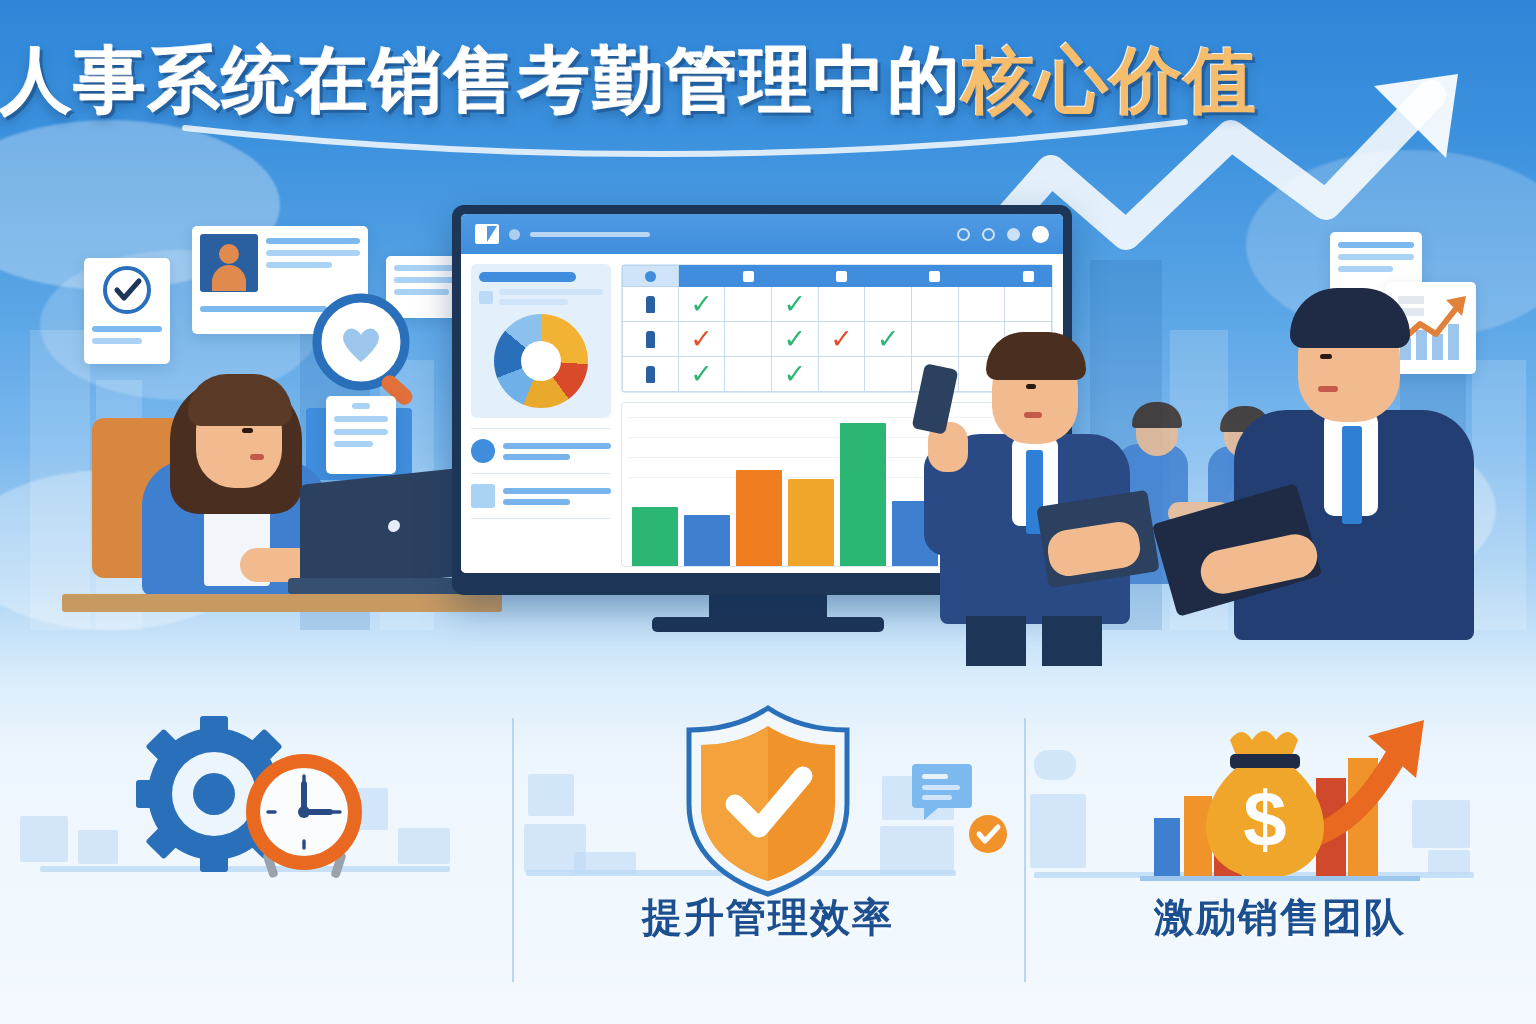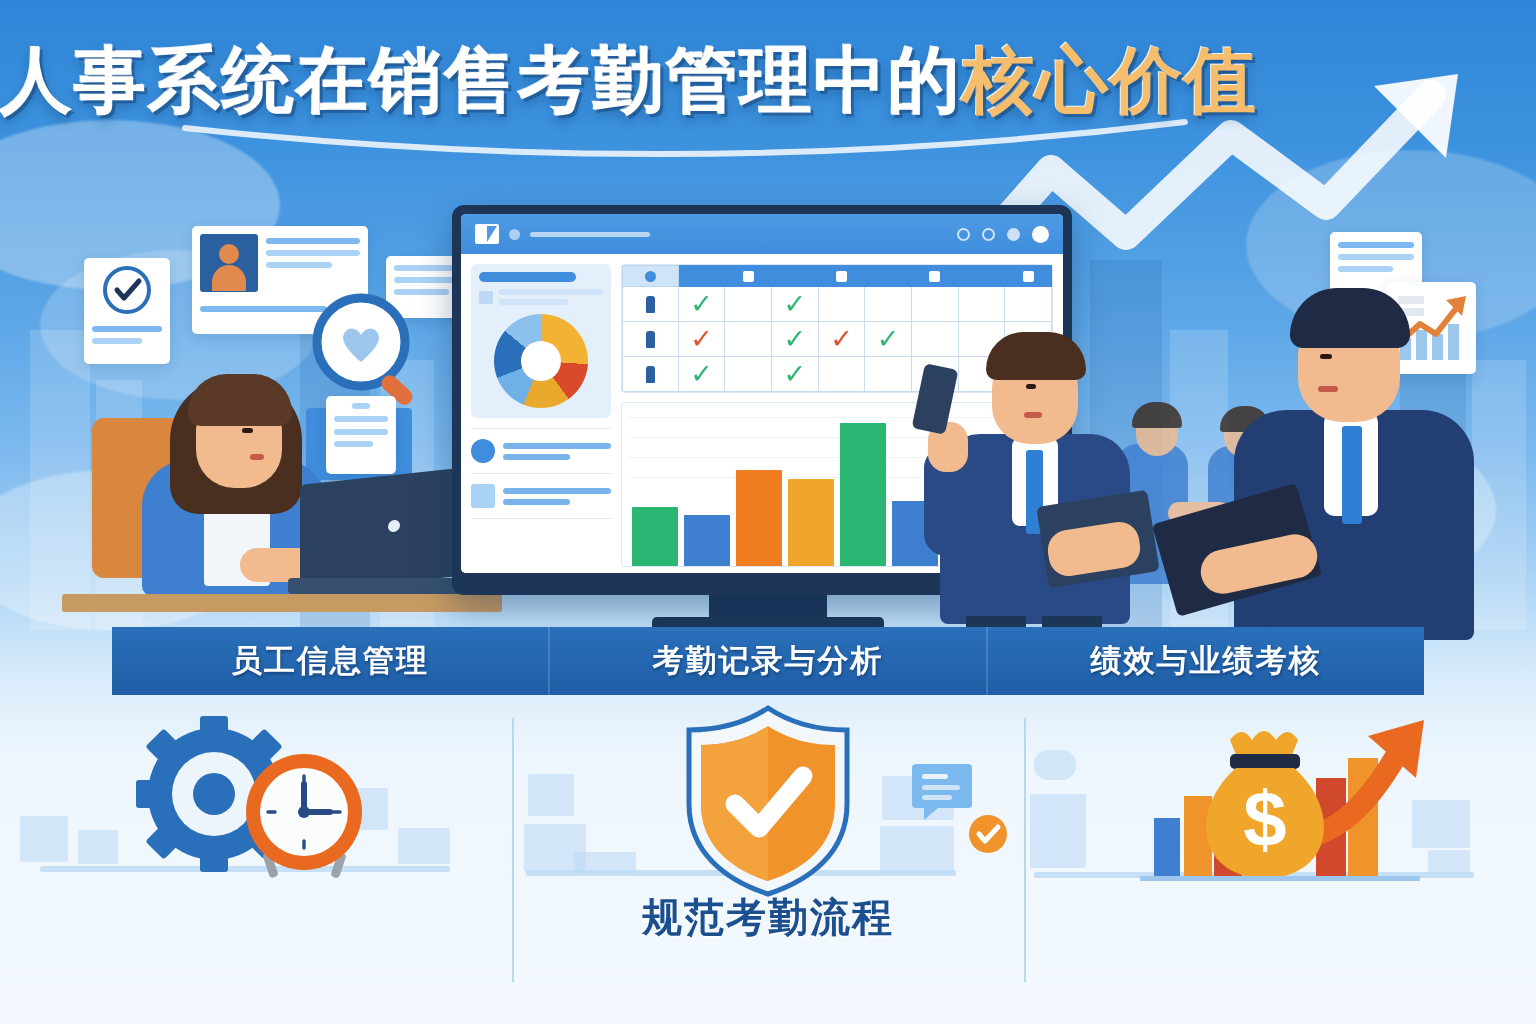--- a/index.html
+++ b/index.html
@@ -542,31 +542,20 @@
     <div style="position:absolute;left:104px;top:132px;width:54px;height:104px;background:#ffffff;border-radius:10px;"></div>
     <div style="position:absolute;left:122px;top:146px;width:20px;height:98px;background:#2f7fd4;border-radius:3px;"></div>
     <div style="position:absolute;left:78px;top:26px;width:102px;height:116px;background:#f2bb8f;border-radius:50px 50px 44px 44px;"></div>
     <div style="position:absolute;left:70px;top:8px;width:120px;height:60px;background:#1f2b44;border-radius:60px 60px 16px 16px;"></div>
     <div style="position:absolute;left:100px;top:74px;width:12px;height:5px;background:#2b1a12;border-radius:3px;"></div>
     <div style="position:absolute;left:98px;top:106px;width:20px;height:6px;background:#c65a4a;border-radius:4px;"></div>
     <div style="position:absolute;left:-58px;top:222px;width:150px;height:96px;background:#1f2b44;border-radius:6px;transform:rotate(-16deg);"></div>
     <div style="position:absolute;left:-20px;top:262px;width:118px;height:44px;background:#f2bb8f;border-radius:22px;transform:rotate(-12deg);"></div>
   </div>
 
-  <div class="band">
-    <div class="band-seg">
-      <span>员工信息管理</span>
-    </div>
-    <div class="band-seg">
-      <span>考勤记录与分析</span>
-    </div>
-    <div class="band-seg">
-      <span>绩效与业绩考核</span>
-    </div>
-  </div>
 
   <div class="bottom">
 
     <div class="bpanel">
       <div class="ghost" style="left:20px;top:116px;width:48px;height:46px;"></div>
       <div class="ghost" style="left:78px;top:130px;width:40px;height:34px;"></div>
       <div class="ghost" style="left:330px;top:88px;width:58px;height:42px;"></div>
       <div class="ghost" style="left:398px;top:128px;width:52px;height:36px;"></div>
       <div class="ghost" style="left:40px;top:166px;width:410px;height:6px;opacity:.8;"></div>
       <div class="bicon">
@@ -625,21 +614,21 @@
           <path d="M14 46 L14 58 L28 46 Z" fill="#7cb9ee"></path>
           <rect x="12" y="12" width="26" height="5" rx="2.5" fill="#e8f2fc"></rect>
           <rect x="12" y="23" width="38" height="5" rx="2.5" fill="#cfe4f8"></rect>
           <rect x="12" y="33" width="30" height="5" rx="2.5" fill="#cfe4f8"></rect>
         </svg>
         <svg width="44" height="44" viewBox="0 0 44 44" style="position:absolute;right:14px;top:112px;">
           <circle cx="22" cy="22" r="19" fill="#f0932a"></circle>
           <path d="M13 22 L19 29 L32 15" stroke="#fff" stroke-width="5" fill="none" stroke-linecap="round" stroke-linejoin="round"></path>
         </svg>
       </div>
-      <div class="blabel">规范考勤流程</div>
+      <div class="blabel">提升管理效率</div>
     </div>
 
     <div class="bpanel">
       <div class="ghost" style="left:10px;top:50px;width:42px;height:30px;border-radius:14px;"></div>
       <div class="ghost" style="left:6px;top:94px;width:56px;height:74px;"></div>
       <div class="ghost" style="left:388px;top:100px;width:58px;height:48px;"></div>
       <div class="ghost" style="left:404px;top:150px;width:42px;height:24px;"></div>
       <div class="ghost" style="left:10px;top:172px;width:440px;height:6px;opacity:.8;"></div>
       <div class="bicon">
         <svg width="360" height="195" viewBox="0 0 360 195" style="position:absolute;left:50%;top:0;transform:translateX(-50%);">
@@ -653,17 +642,18 @@
           <path d="M196 140 C238 134 268 104 296 56" stroke="#e8691f" stroke-width="22" fill="none" stroke-linecap="round"></path>
           <path d="M268 36 L324 20 L316 78 Z" fill="#e8691f"></path>
 
           <path d="M130 40 Q142 24 152 40 Q164 22 176 40 Q188 24 198 40 L190 60 L138 60 Z" fill="#f0a62a"></path>
           <rect x="130" y="54" width="70" height="15" rx="5" fill="#1f2b44"></rect>
           <path d="M136 68 C104 96 96 138 120 162 C142 184 188 184 210 162 C234 138 226 96 194 68 Z" fill="#f0a62a"></path>
           <text x="165" y="146" font-size="78" font-weight="bold" fill="#ffffff" text-anchor="middle" font-family="Liberation Sans, sans-serif">$</text>
           <rect x="40" y="176" width="280" height="5" fill="#9cc6ec"></rect>
         </svg>
       </div>
+      <div class="blabel">激励销售团队</div>
     </div>
 
   </div>
 
 </div>
 
 </body></html>

